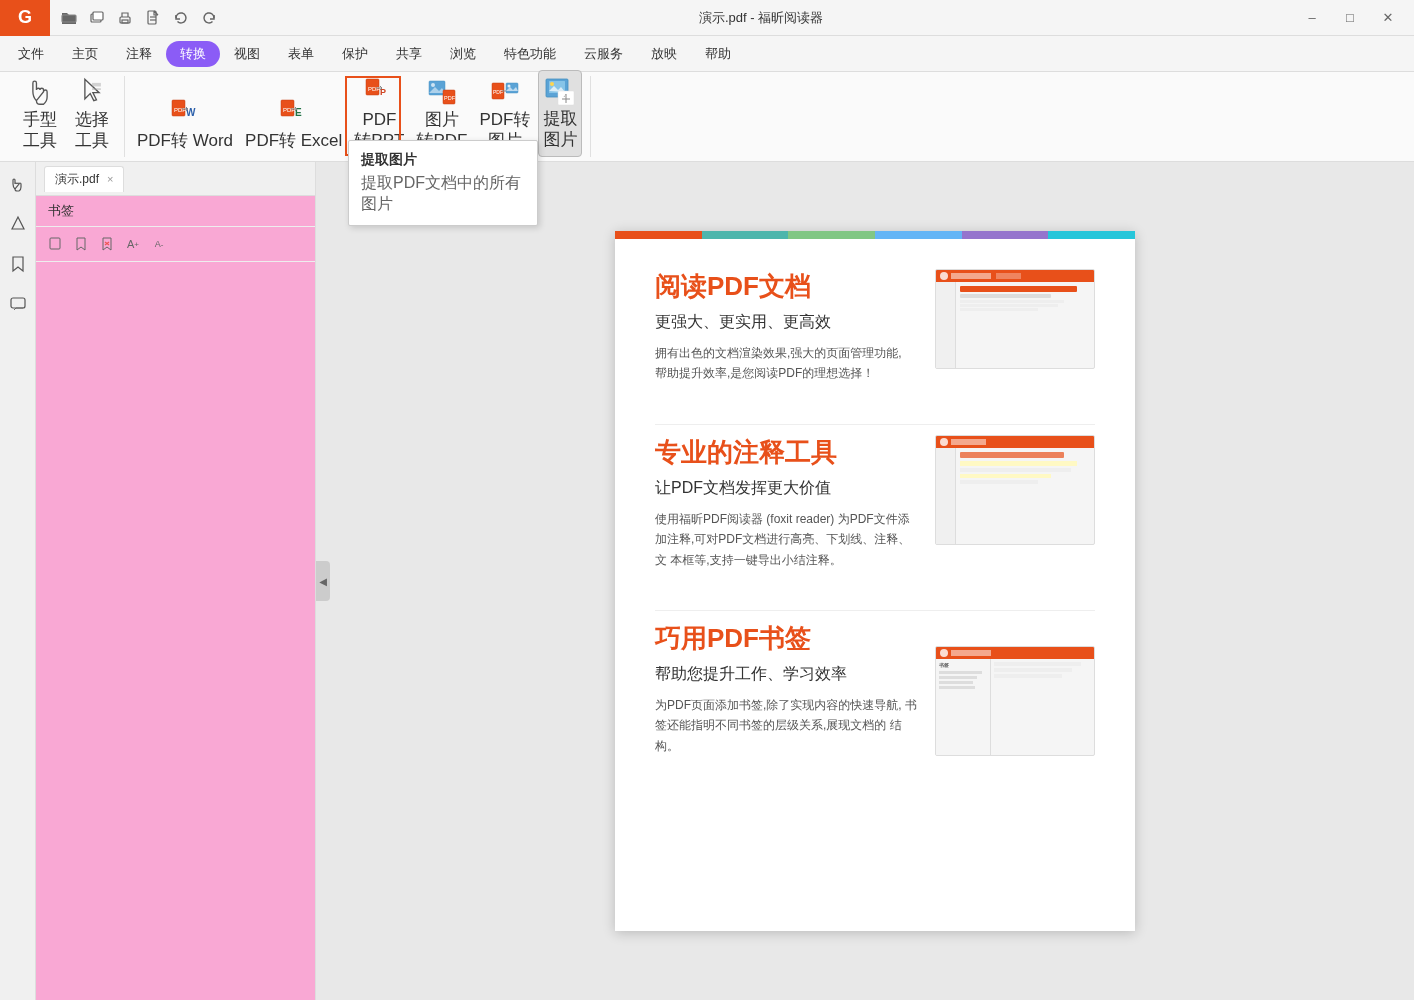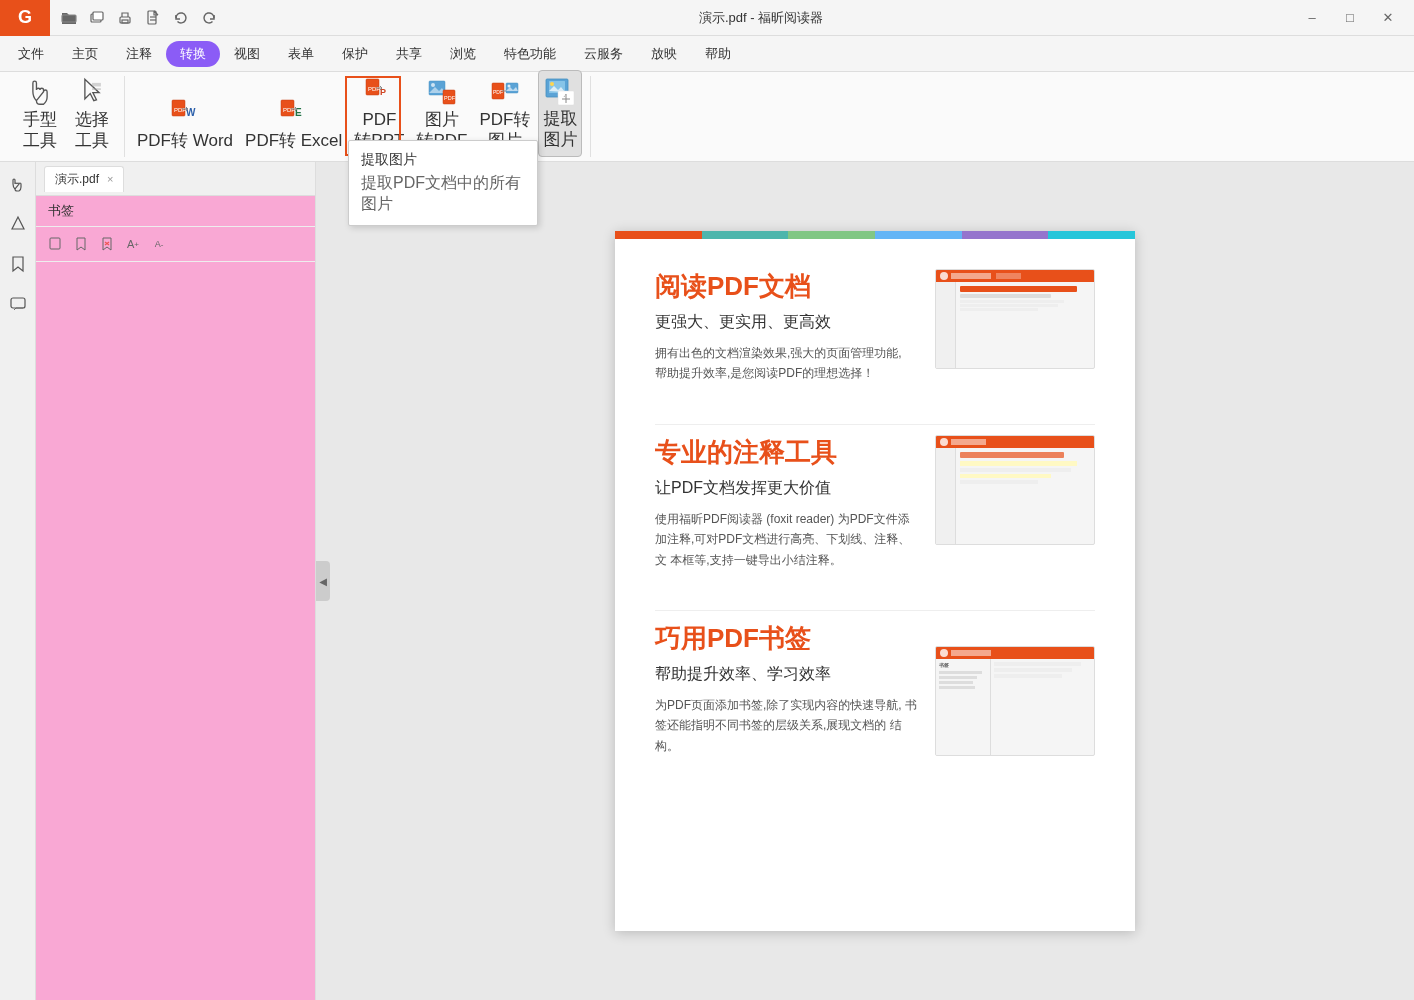--- a/index.html
+++ b/index.html
@@ -118,21 +118,21 @@
       top: 72px;
       left: 345px;
       width: 190px;
       background: white;
       border: 1px solid #ccc;
       box-shadow: 2px 2px 6px rgba(0,0,0,0.15);
       padding: 10px 12px;
       z-index: 100;
       border-radius: 2px;
     }
-    .tooltip-title { font-size: 14px; font-weight: normal; color: #333; margin-bottom: 4px; }
+    .tooltip-title { font-size: 14px; font-weight: bold; color: #333; margin-bottom: 4px; }
     .tooltip-desc { font-size: 16px; color: #666; }
 
     
     .main-layout {
       display: flex;
       height: calc(1000px - 36px - 36px - 90px);
     }
 
     
     .sidebar-icons {
@@ -595,21 +595,21 @@
               </div>
             </div>
           </div>
         </div>
 
         <hr style="border:none; border-top:1px solid #eee; margin:10px 0;">
 
         <div class="pdf-section" style="display:flex; gap:12px; align-items:flex-end;">
           <div style="flex:1;">
             <div class="pdf-section-title">巧用PDF书签</div>
-            <div class="pdf-section-subtitle">帮助提升效率、学习效率</div>
+            <div class="pdf-section-subtitle">帮助您提升工作、学习效率</div>
             <div class="pdf-section-body">为PDF页面添加书签,除了实现内容的快速导航,
 书签还能指明不同书签的层级关系,展现文档的
 结构。</div>
           </div>
 
           <div style="width:160px; height:110px; background:#f5f5f5; border:1px solid #ddd; flex-shrink:0; border-radius:2px; overflow:hidden;">
             <div style="height:12px; background:#e8501a; display:flex; align-items:center; padding:0 4px; gap:3px;">
               <div style="width:8px;height:8px;background:white;border-radius:50%;opacity:0.8;"></div>
               <div style="height:6px;width:40px;background:rgba(255,255,255,0.5);"></div>
             </div>

